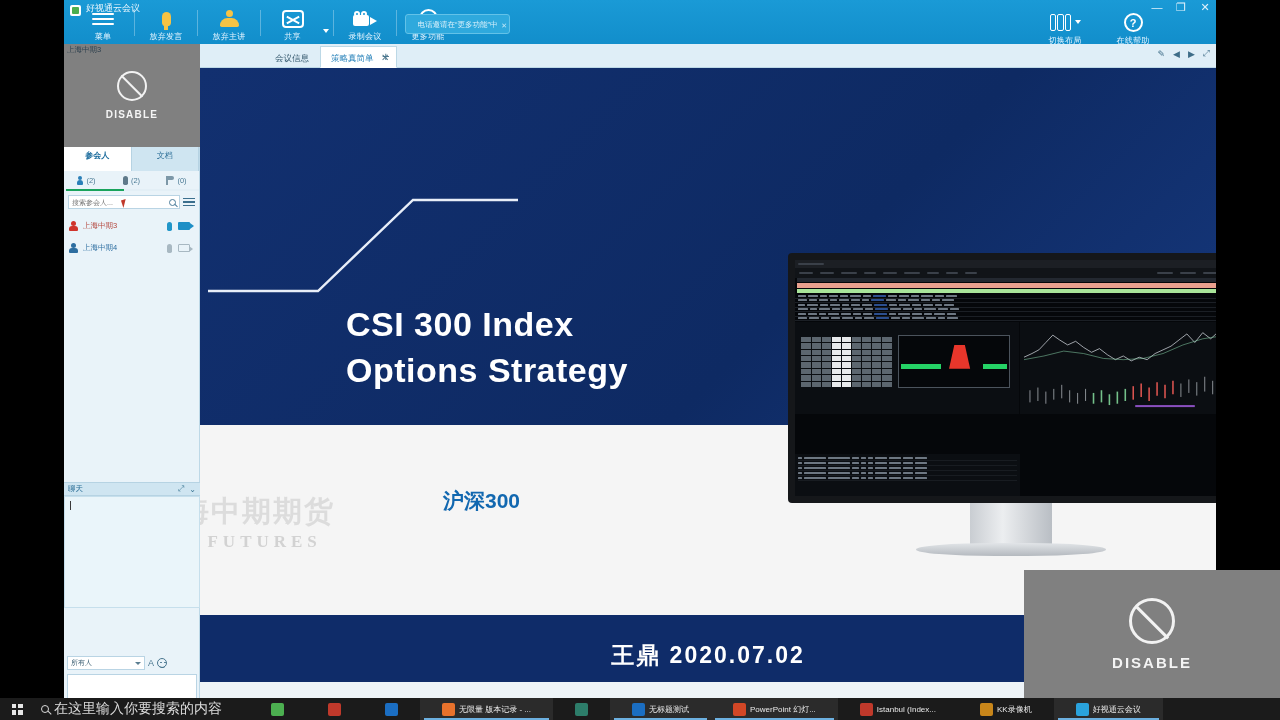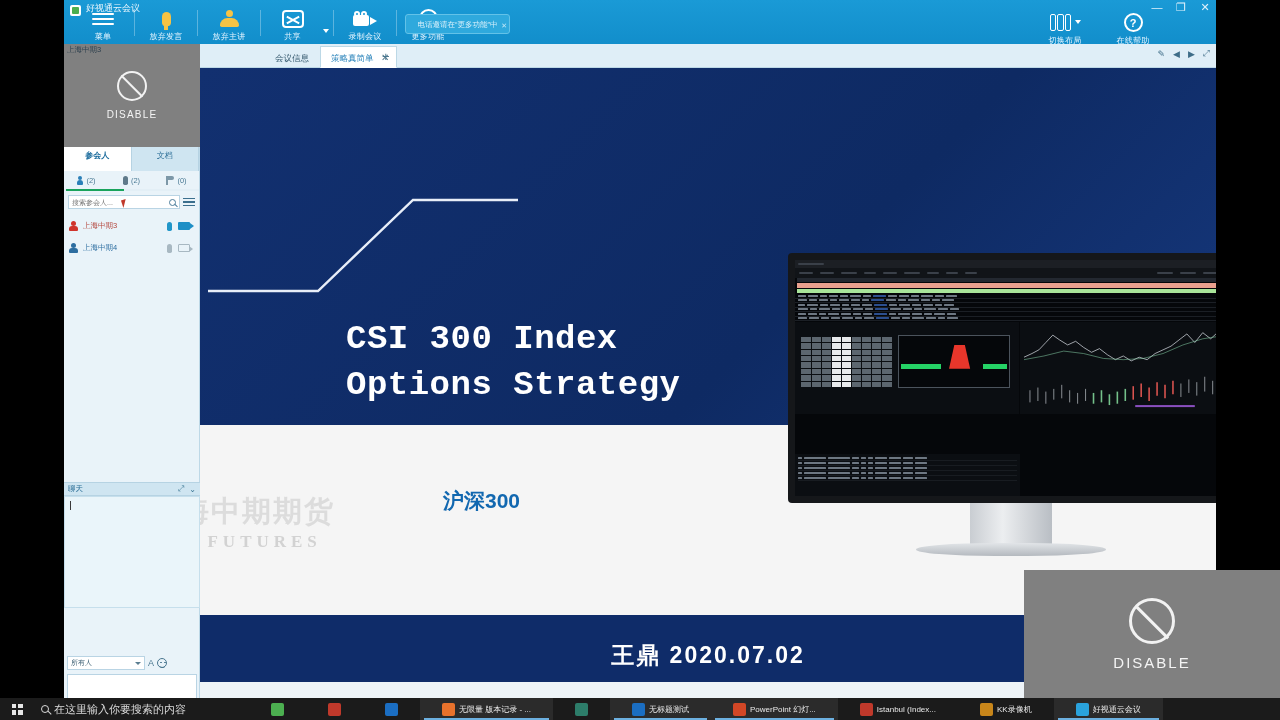--- a/index.html
+++ b/index.html
@@ -120,21 +120,21 @@
   .self-name {
     position:absolute; left:3px; top:1px; font-size:7.5px; color:#2c3f4d; z-index:3;
     white-space:nowrap;
   }
   .disable-block { position:absolute; inset:0; display:flex; flex-direction:column; align-items:center; justify-content:center; gap:8px; }
   .no-sign { width: 30px; height: 30px; border: 2.4px solid #f2f2f2; border-radius: 50%; position: relative; }
   .no-sign::after {
     content:""; position:absolute; left:50%; top:-2px; width:2.4px; height:30px;
     background:#f2f2f2; transform: translateX(-50%) rotate(-45deg); transform-origin: center;
   }
-  .disable-text { color:#f4f4f4; font-size: 10px; font-weight: normal; letter-spacing: 1.2px; }
+  .disable-text { color:#f4f4f4; font-size: 10px; font-weight: bold; letter-spacing: 1.2px; }
 
   
   .lp-tabs { display:flex; height:24px; }
   .lp-tab { flex:1; text-align:center; font-size:8px; line-height:18px; color:#2a6d96; background:#cfe5f1; border-right:1px solid #b6d3e3; cursor:default; }
   .lp-tab.active { background:#fff; color:#1a6b9c; font-weight:bold; }
 
   .lp-counts { position:relative; height:20px; display:flex; align-items:center; border-bottom: 2px solid #e3eff6; }
   .cnt { flex:1; display:flex; align-items:center; justify-content:center; gap:3px; font-size:7.5px; color:#4a7a94; }
   .cnt-underline { position:absolute; left:2px; bottom:-2px; width:58px; height:2px; background:#19a35c; }
   .ic-person { width:6px;height:9px; position:relative; }
@@ -198,23 +198,23 @@
   
   .stage { position:absolute; left:136px; top:68px; width:1016px; height:614px; background:#13306e; overflow:hidden; }
   .slide { position:absolute; inset:0; background: linear-gradient(160deg,#12306f 0%, #0f2a62 48%, #14367a 100%); }
   .slide-bottomband { position:absolute; left:0; bottom:0; width:100%; height:67px; background:#0f2c69; }
   .slide-white { position:absolute; left:0; top:357px; width:100%; height:190px; background:#f5f5f5; }
   .slide-blue-top { position:absolute; left:0; top:0; width:100%; height:357px; background: linear-gradient(135deg,#123070 0%, #0e2a63 60%, #16387d 100%); }
 
   .deco-line { position:absolute; stroke:#e8eef8; stroke-width:2.4; fill:none; }
 
   .slide-title {
-    position:absolute; left:146px; top:249px; width:420px;
+    position:absolute; left:146px; top:234px; width:420px;
     color:#ffffff; font-weight:bold; font-size:34px; line-height:1.34;
-    letter-spacing:0.5px; font-family:Liberation Mono, monospace;
+    letter-spacing:0.5px; font-family:Liberation Sans, sans-serif;
   }
 
   .watermark {
     position:absolute; left:-20px; top:424px; width:270px;
     color:#e2e2e2; font-weight:bold;
   }
   .wm-cn { font-size:29px; letter-spacing:2px; color:#dcdcdc; }
   .wm-en { font-size:17px; letter-spacing:5px; color:#d2d2d2; font-family:"Liberation Serif", serif; }
 
   .cn-sub {
@@ -273,21 +273,21 @@
   .overlay-disable .disable-text { font-size:15px; letter-spacing:2px; }
 
   
   .taskbar { position:absolute; left:0; bottom:0; width:1280px; height:22px; background:#1b1b1b; display:flex; align-items:center; }
   .start-btn { width:34px; height:22px; display:flex; align-items:center; justify-content:center; }
   .win-logo { width:11px; height:11px; display:grid; grid-template-columns:1fr 1fr; grid-template-rows:1fr 1fr; gap:1.2px; }
   .win-logo i { background:#e6e6e6; }
   .tb-search { width:215px; height:22px; display:flex; align-items:center; gap:5px; padding-left:7px; }
   .mag2 { width:8px;height:8px;border:1.2px solid #d7d7d7;border-radius:50%;position:relative; flex:none;}
   .mag2::after { content:""; position:absolute; right:-3.5px; bottom:-1.5px; width:4.5px;height:1.2px;background:#d7d7d7;transform:rotate(45deg); }
-  .tb-search-text { font-size:11px; color:#dadada; white-space:nowrap; }
+  .tb-search-text { font-size:14px; color:#dadada; white-space:nowrap; }
   .tb-apps { display:flex; align-items:center; height:22px; }
   .tb-app { display:flex; align-items:center; gap:4px; height:22px; padding:0 22px; cursor:default; position:relative; }
   .tb-app.active { background:#2b2b2b; }
   .tb-app .lbl { font-size:8px; color:#e8e8e8; white-space:nowrap; max-width:74px; overflow:hidden; text-overflow:ellipsis; }
   .app-ico { width:13px; height:13px; border-radius:2px; flex:none; }
   .underline { position:absolute; left:4px; right:4px; bottom:0; height:2px; background:#6cb0e0; }
 </style>
 </head>
 <body>
 

